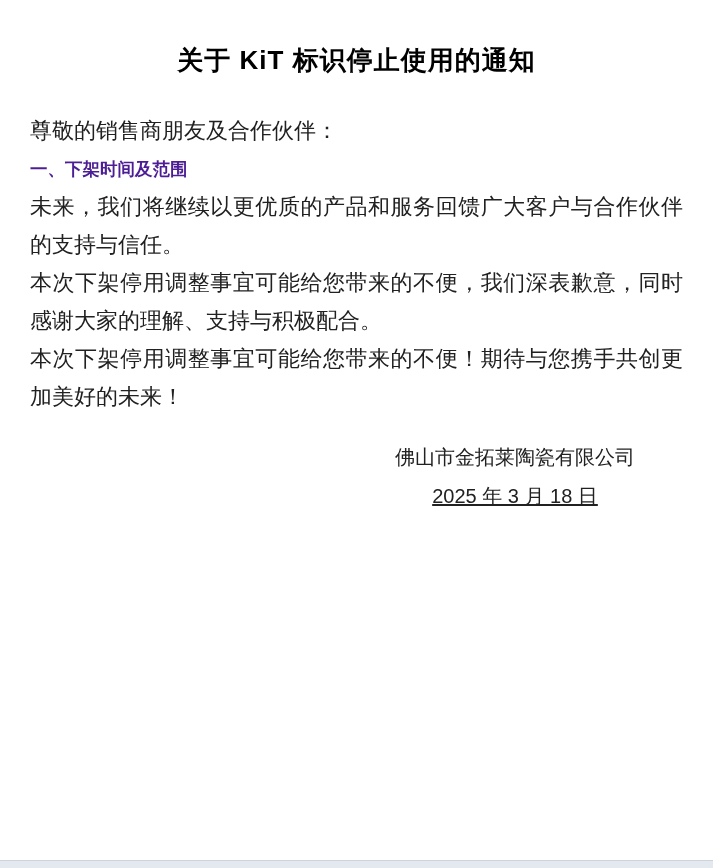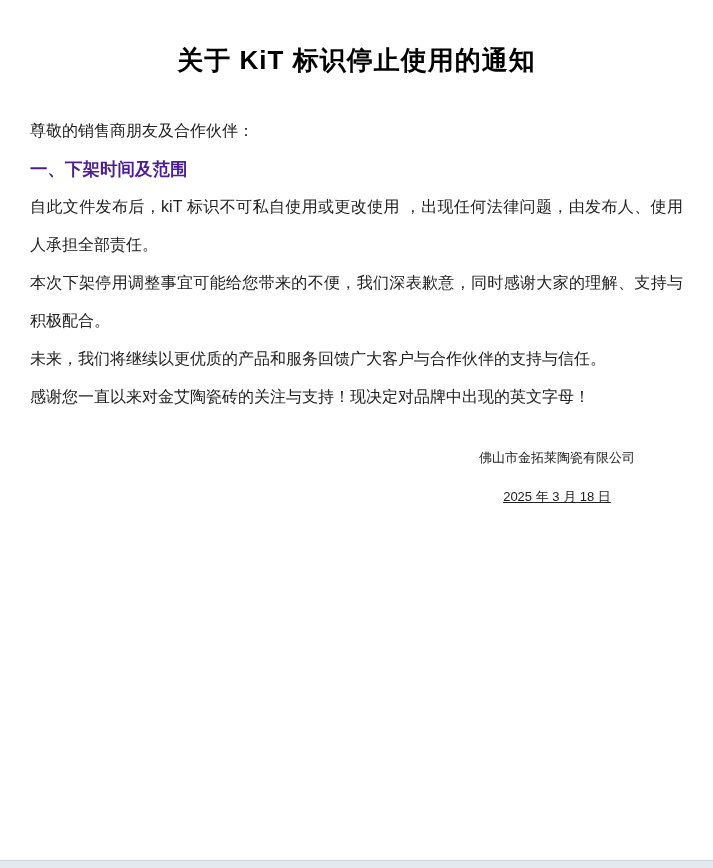--- a/index.html
+++ b/index.html
@@ -31,42 +31,42 @@
     margin-top: 42px;
     margin-bottom: 34px;
     text-align: center;
     font-size: 26px;
     line-height: 36px;
     font-weight: bold;
     color: #000000;
     letter-spacing: 1px;
   }
   .body-text {
-    font-size: 16px;
+    font-size: 22px;
     line-height: 38px;
     color: #212121;
     text-align: justify;
   }
   .greeting { }
   .intro { text-indent: 2em; }
   .sec-heading {
     font-size: 17.5px;
     line-height: 38px;
     font-weight: bold;
     color: #4c1d95;
     text-align: left;
   }
   .list-item { }
   .signature {
     margin-top: 22px;
     margin-left: auto;
     margin-right: 48px;
     width: max-content;
     text-align: center;
-    font-size: 13px;
+    font-size: 20px;
     line-height: 39px;
     color: #212121;
   }
   .signature .company { display: block; }
   .signature .date { display: block; text-decoration: underline; }
   .bottom-bar {
     position: absolute;
     left: 0; right: 0; bottom: 0;
     height: 8px;
     background: #e3e9ef;
@@ -83,27 +83,26 @@
   <div class="doc-title">关于 KiT 标识停止使用的通知</div>
 
   <p class="body-text greeting">尊敬的销售商朋友及合作伙伴：</p>
 
 
   <p class="sec-heading">一、下架时间及范围</p>
 
 
 
 
-  <p class="body-text">自此文件发布后，kiT 标识不可私自使用或更改使用 ，出现任何法律问题，由发布人、使用人承担全部责任。</p>
+
+  <p class="body-text">未来，我们将继续以更优质的产品和服务回馈广大客户与合作伙伴的支持与信任。</p>
 
   <p class="body-text">本次下架停用调整事宜可能给您带来的不便，我们深表歉意，同时感谢大家的理解、支持与积极配合。</p>
 
-  <p class="body-text">未来，我们将继续以更优质的产品和服务回馈广大客户与合作伙伴的支持与信任。</p>
-
-  <p class="body-text">感谢您一直以来对金艾陶瓷砖的关注与支持！现决定对品牌中出现的英文字母！</p>
+  <p class="body-text">本次下架停用调整事宜可能给您带来的不便！期待与您携手共创更加美好的未来！</p>
 
   <div class="signature">
     <span class="company">佛山市金拓莱陶瓷有限公司</span>
     <span class="date">2025 年 3 月 18 日</span>
   </div>
 
 </div>
 
 <div class="bottom-bar"></div>
 

